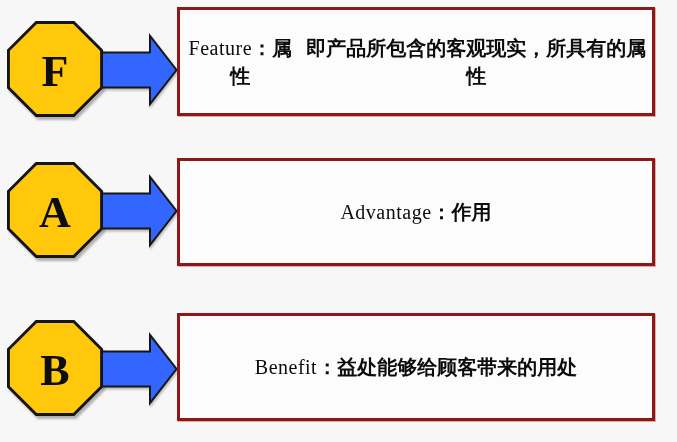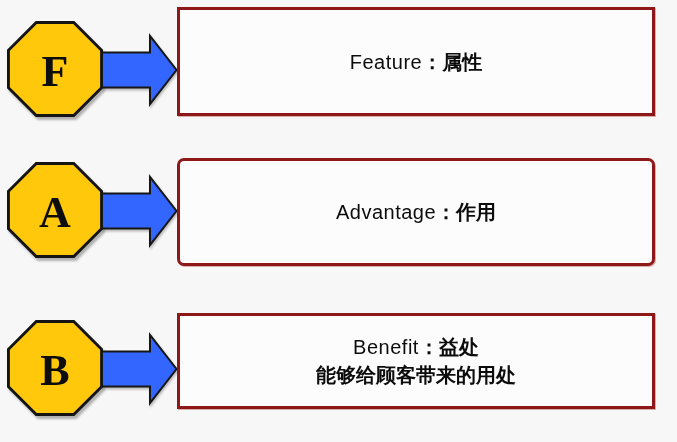--- a/index.html
+++ b/index.html
@@ -51,35 +51,35 @@
     filter:drop-shadow(1px 2px 1px rgba(90,90,90,0.4));
   }
   .textbox{
     position:absolute;
     left:177px;
     width:478px;
     box-sizing:border-box;
     border:3px solid var(--box-border,#8e1717);
     background:#fcfcfc;
     display:flex;
-    flex-direction:column;
     align-items:center;
     justify-content:center;
     text-align:center;
     line-height:28px;
     font-size:20px;
     color:#0c0c0c;
     box-shadow:1px 1px 0 rgba(180,80,80,0.45);
+    font-family:Liberation Serif, serif;
   }
   .zh-text{font-weight:bold;}
   .en-text{font-weight:normal;letter-spacing:0.5px;}
   
   .oct-1{top:21px;}  .arr-1{top:35px;}  .box-1{top:7px;height:109px;}
-  .oct-2{top:162px;} .arr-2{top:176px;} .box-2{top:158px;height:108px;border-radius:7px;}
-  .oct-3{top:320px;} .arr-3{top:334px;} .box-3{top:313px;height:96px;}
+  .oct-2{top:162px;} .arr-2{top:176px;} .box-2{top:158px;height:108px;}
+  .oct-3{top:320px;} .arr-3{top:334px;} .box-3{top:313px;height:108px;}
 </style>
 </head>
 <body>
 
 <div class="stage" style="--bg: #f7f7f7; --octagon-fill: #ffc80a; --octagon-stroke: #141414; --arrow-fill: #3366fe; --arrow-stroke: #161616; --box-border: #8e1717;">
 
   <div class="octagon oct-1">
     <svg viewBox="0 0 100 100">
       <polygon points="30.5,1.5 69.5,1.5 98.5,30.5 98.5,69.5 69.5,98.5 30.5,98.5 1.5,69.5 1.5,30.5" stroke-width="3" fill="#ffc80a"></polygon>
       <polygon points="30.5,1.5 69.5,1.5 98.5,30.5 98.5,69.5 69.5,98.5 30.5,98.5 1.5,69.5 1.5,30.5" fill="none" stroke-width="3" stroke="#141414"></polygon>
@@ -89,20 +89,21 @@
   <div class="arrow arr-1">
     <svg viewBox="0 0 76 70">
       <polygon points="0,17.5 48,17.5 48,1 74.5,35 48,69 48,52.5 0,52.5" stroke-width="2" fill="#3366fe"></polygon>
       <polygon points="0,17.5 48,17.5 48,1 74.5,35 48,69 48,52.5 0,52.5" fill="none" stroke-width="2" stroke="#161616"></polygon>
     </svg>
   </div>
   <div class="textbox box-1">
     <div>
       <span class="en-text">Feature</span><span class="zh-text">：</span><span class="zh-text">属性</span>
     </div>
+    <div class="zh-text">即产品所包含的客观现实，所具有的属性</div>
   </div>
 
   <div class="octagon oct-2">
     <svg viewBox="0 0 100 100">
       <polygon points="30.5,1.5 69.5,1.5 98.5,30.5 98.5,69.5 69.5,98.5 30.5,98.5 1.5,69.5 1.5,30.5" stroke-width="3" fill="#ffc80a"></polygon>
       <polygon points="30.5,1.5 69.5,1.5 98.5,30.5 98.5,69.5 69.5,98.5 30.5,98.5 1.5,69.5 1.5,30.5" fill="none" stroke-width="3" stroke="#141414"></polygon>
     </svg>
     <span class="letter">A</span>
   </div>
   <div class="arrow arr-2">

